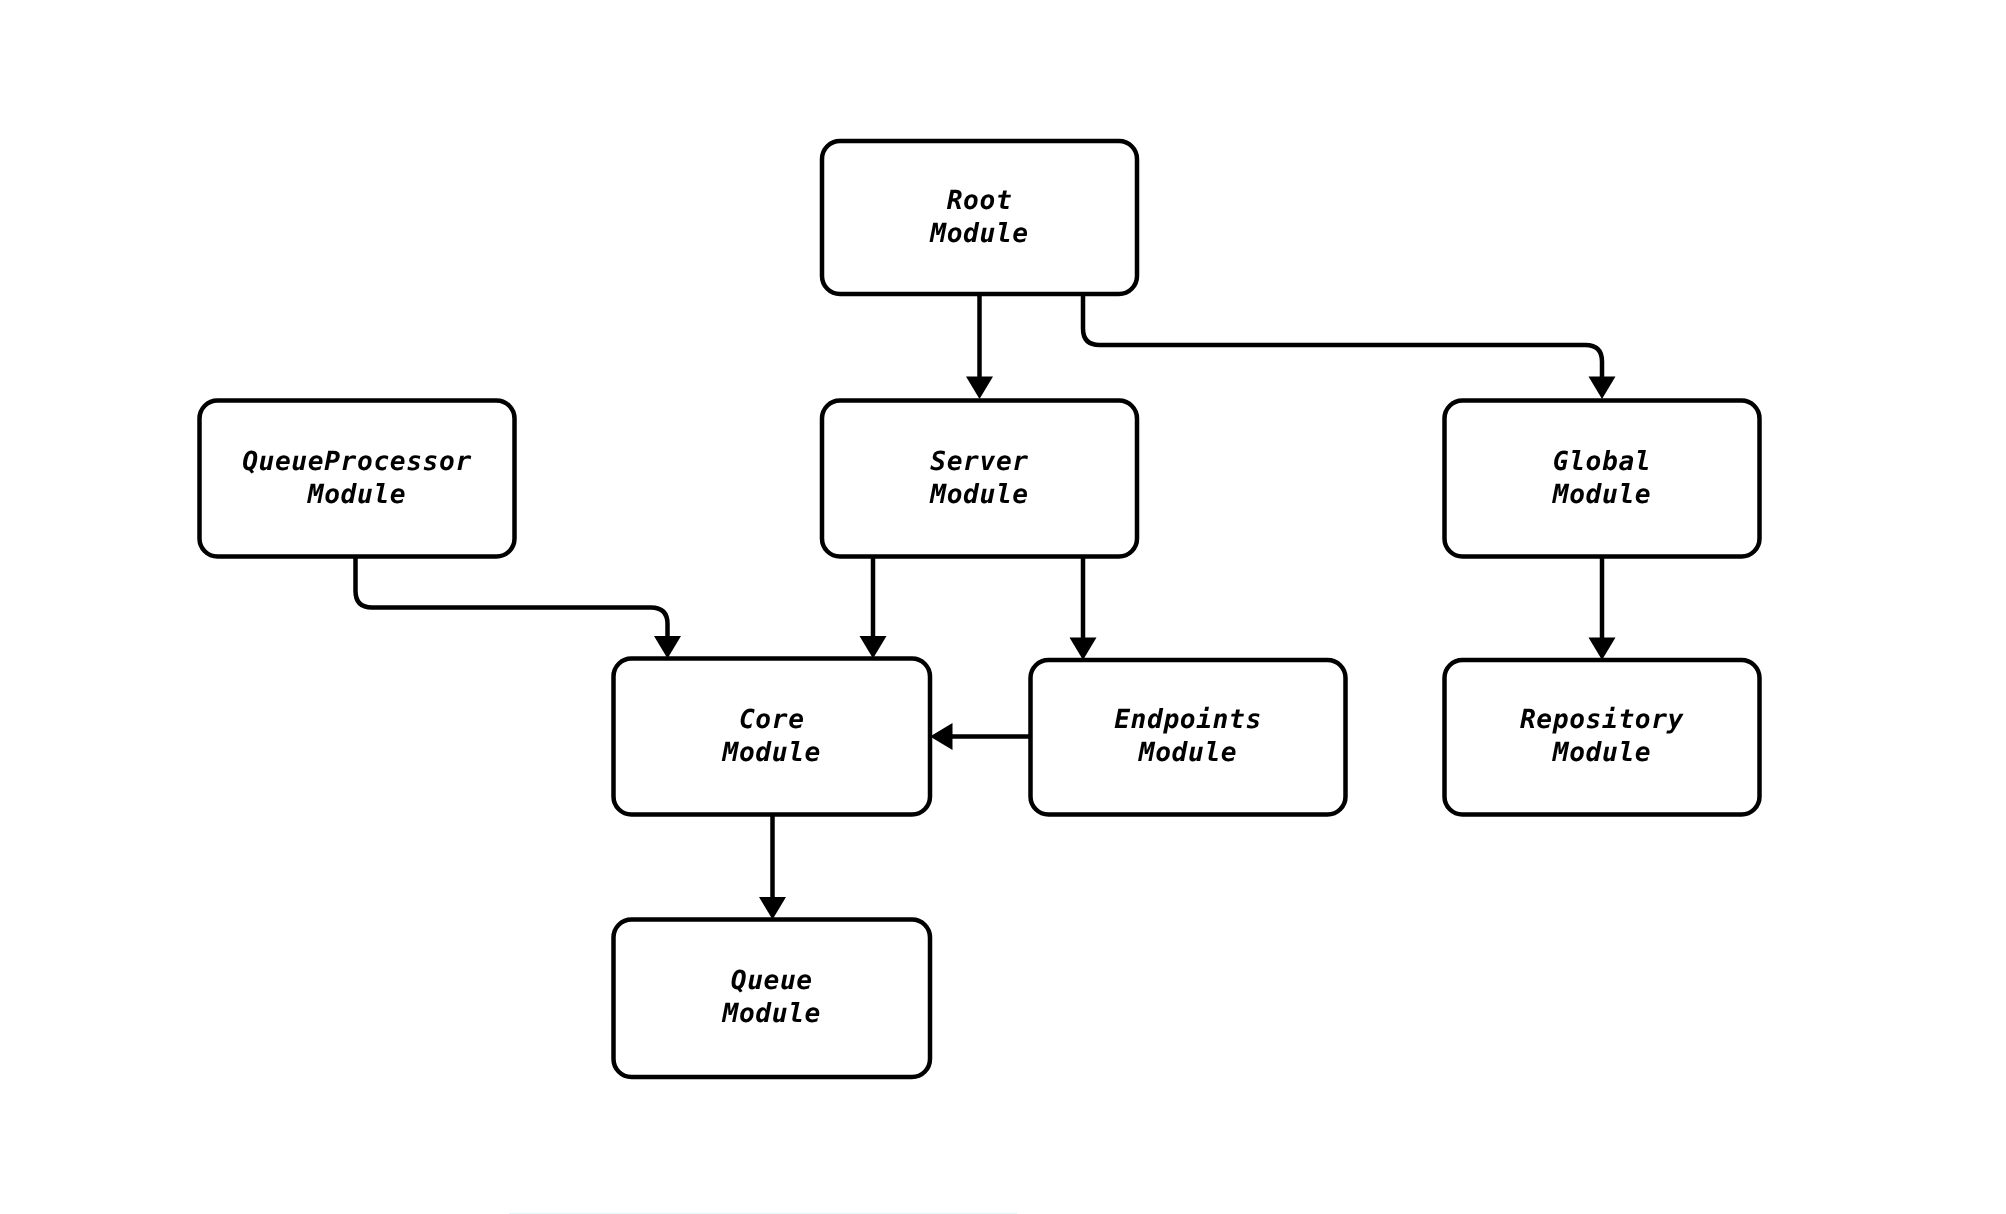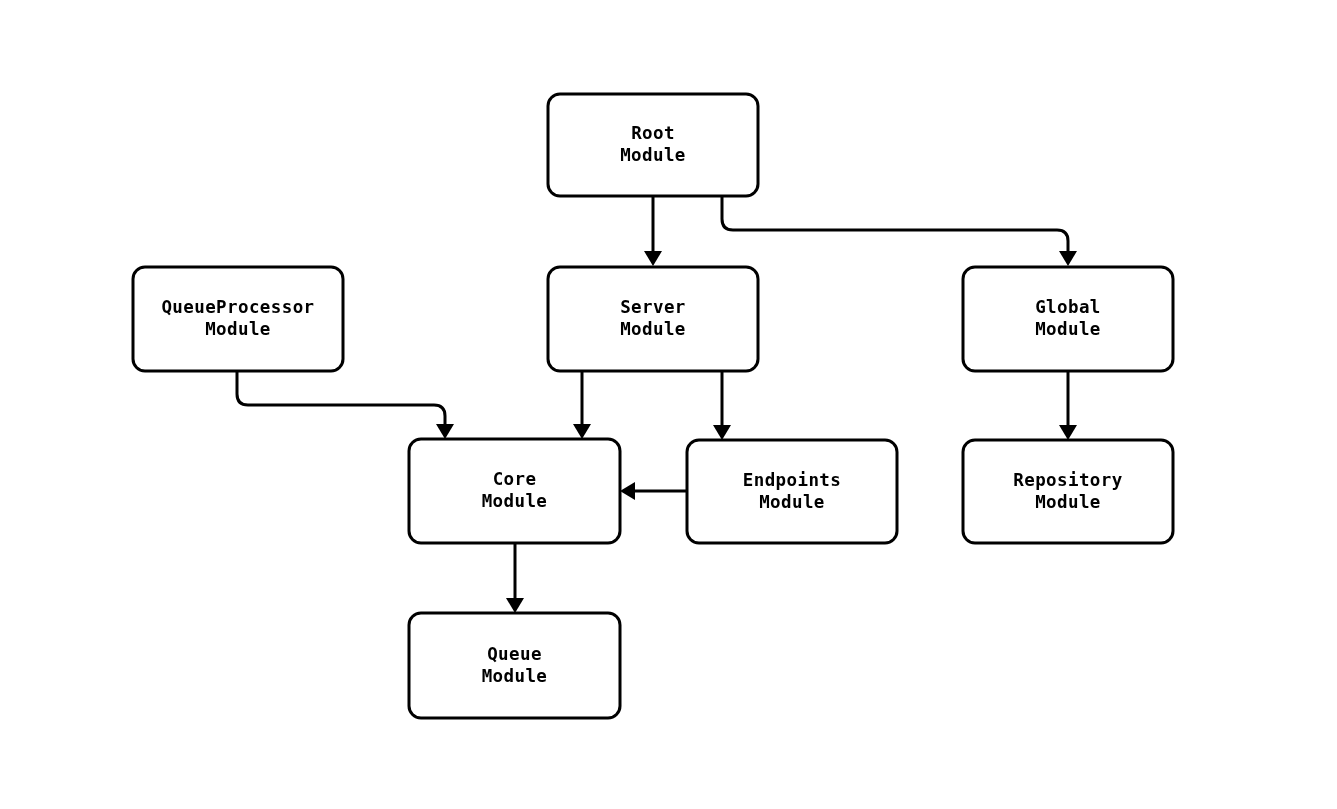--- a/index.html
+++ b/index.html
@@ -12,20 +12,21 @@
     width: 1337px;
     height: 809px;
     overflow: hidden;
     font-family: "DejaVu Sans Mono", "Liberation Mono", monospace;
   }
   #diagram-root {
     position: relative;
     width: 1337px;
     height: 809px;
     background: #5eead4;
+    font-style: italic;
   }
   svg#diagram-canvas {
     display: block;
     width: 1337px;
     height: 809px;
     background: #ffffff;
   }
   .node-box {
     fill: #ffffff;
     stroke: #000000;

